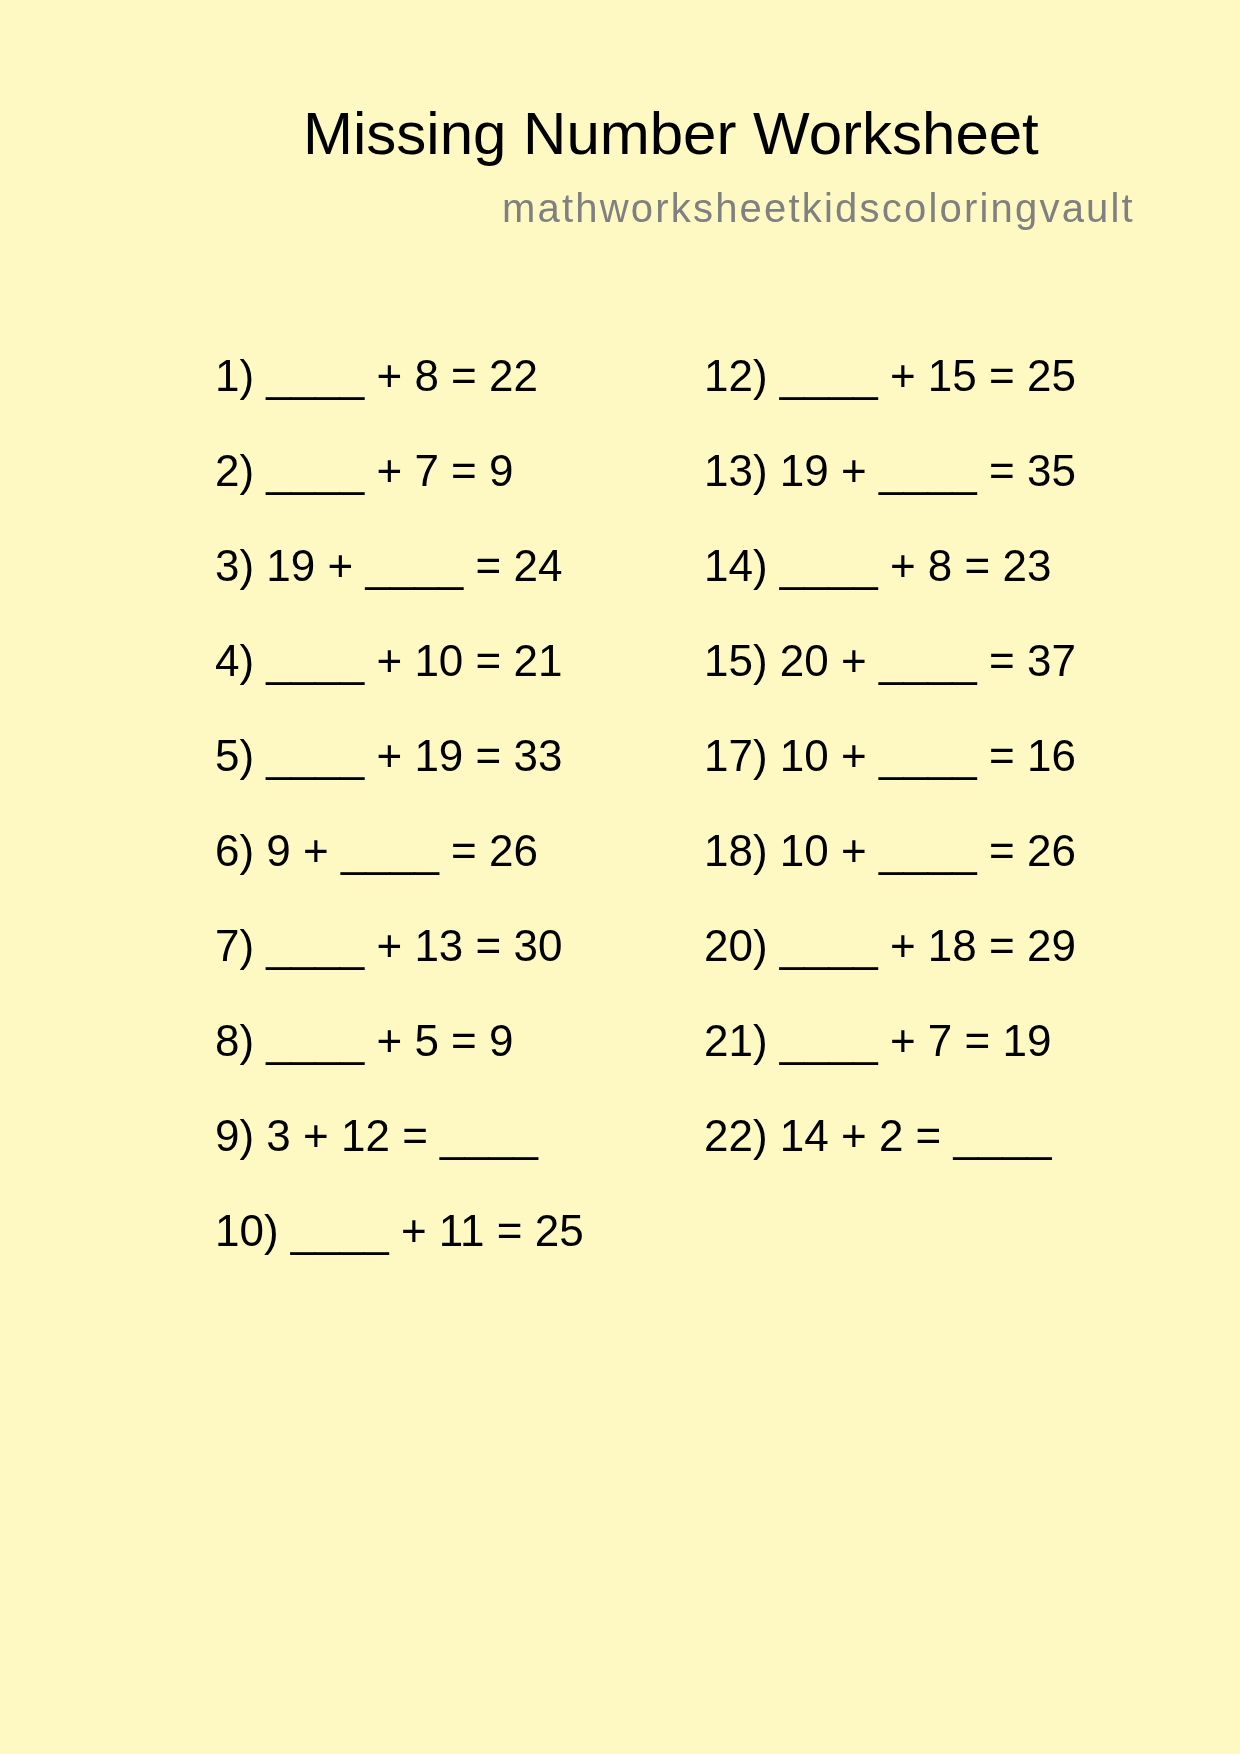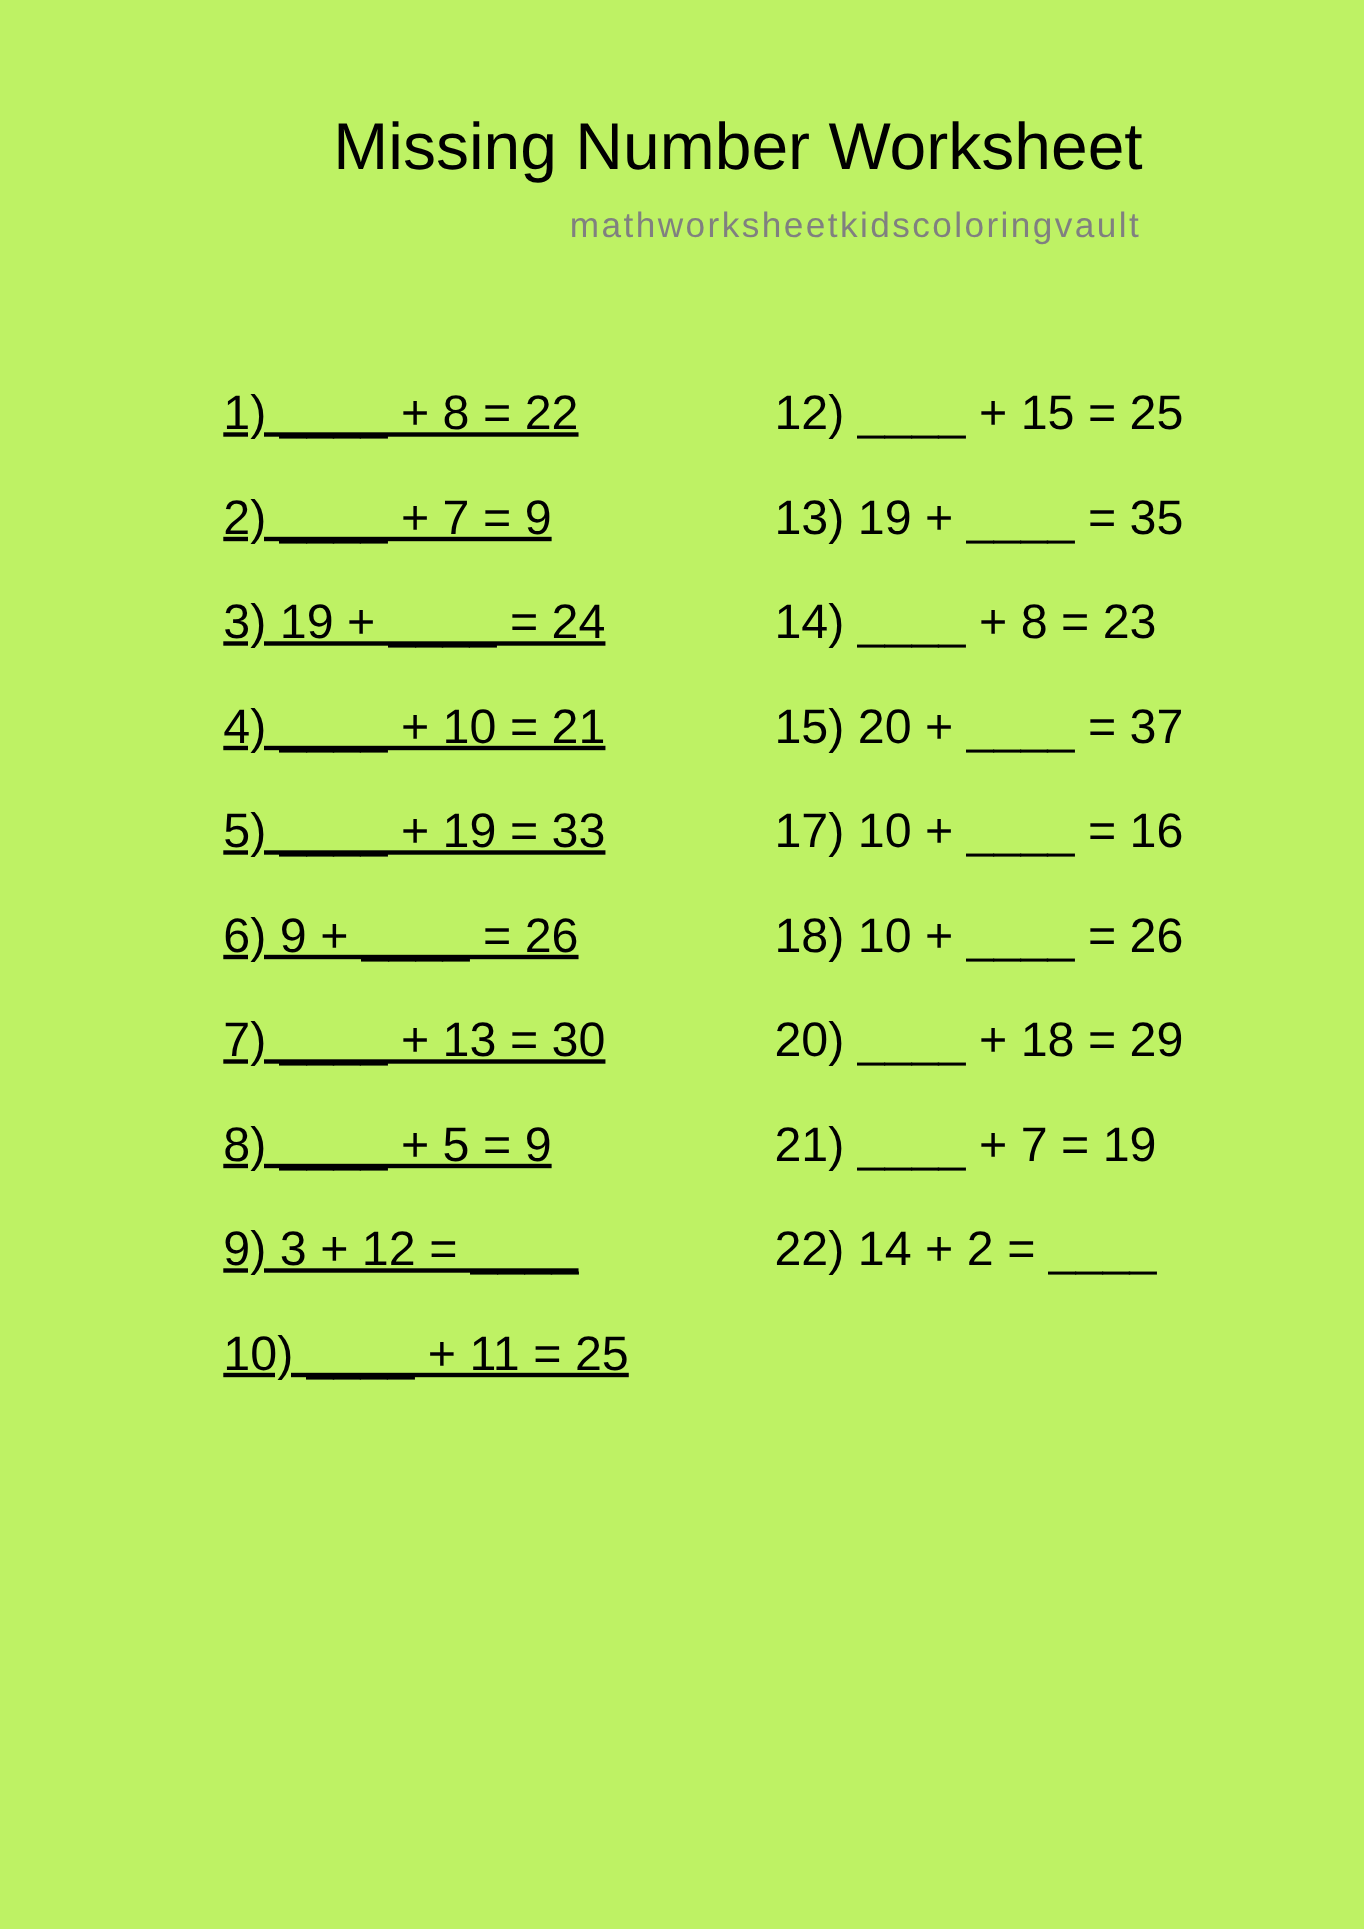--- a/index.html
+++ b/index.html
@@ -14,52 +14,52 @@
       overflow: hidden;
       font-family: "Liberation Sans", sans-serif;
       color: #000000;
     }
     .page {
       position: absolute;
       left: 0;
       top: 0;
       width: 1240px;
       height: 1754px;
-      background: #bef264;
+      background: #fef9c3;
     }
     .title {
       position: absolute;
       left: 303px;
       top: 104px;
       font-size: 60px;
       line-height: 1;
       white-space: nowrap;
       color: #000000;
       margin: 0;
       font-weight: normal;
     }
     .subtitle {
       position: absolute;
-      left: 518px;
+      left: 502px;
       top: 188px;
-      font-size: 32px;
+      font-size: 40px;
       line-height: 1;
       letter-spacing: 2.2px;
       white-space: nowrap;
       color: #808080;
       text-align: right;
     }
     .column {
       position: absolute;
       top: 354px;
       margin: 0;
       padding: 0;
       list-style: none;
     }
-    .column.left { left: 203px; text-decoration: underline; }
+    .column.left { left: 215px; }
     .column.right { left: 704px; }
     .problem {
       height: 95px;
       font-size: 44px;
       line-height: 1;
       white-space: pre;
       color: #000000;
     }
   </style>
 </head>

